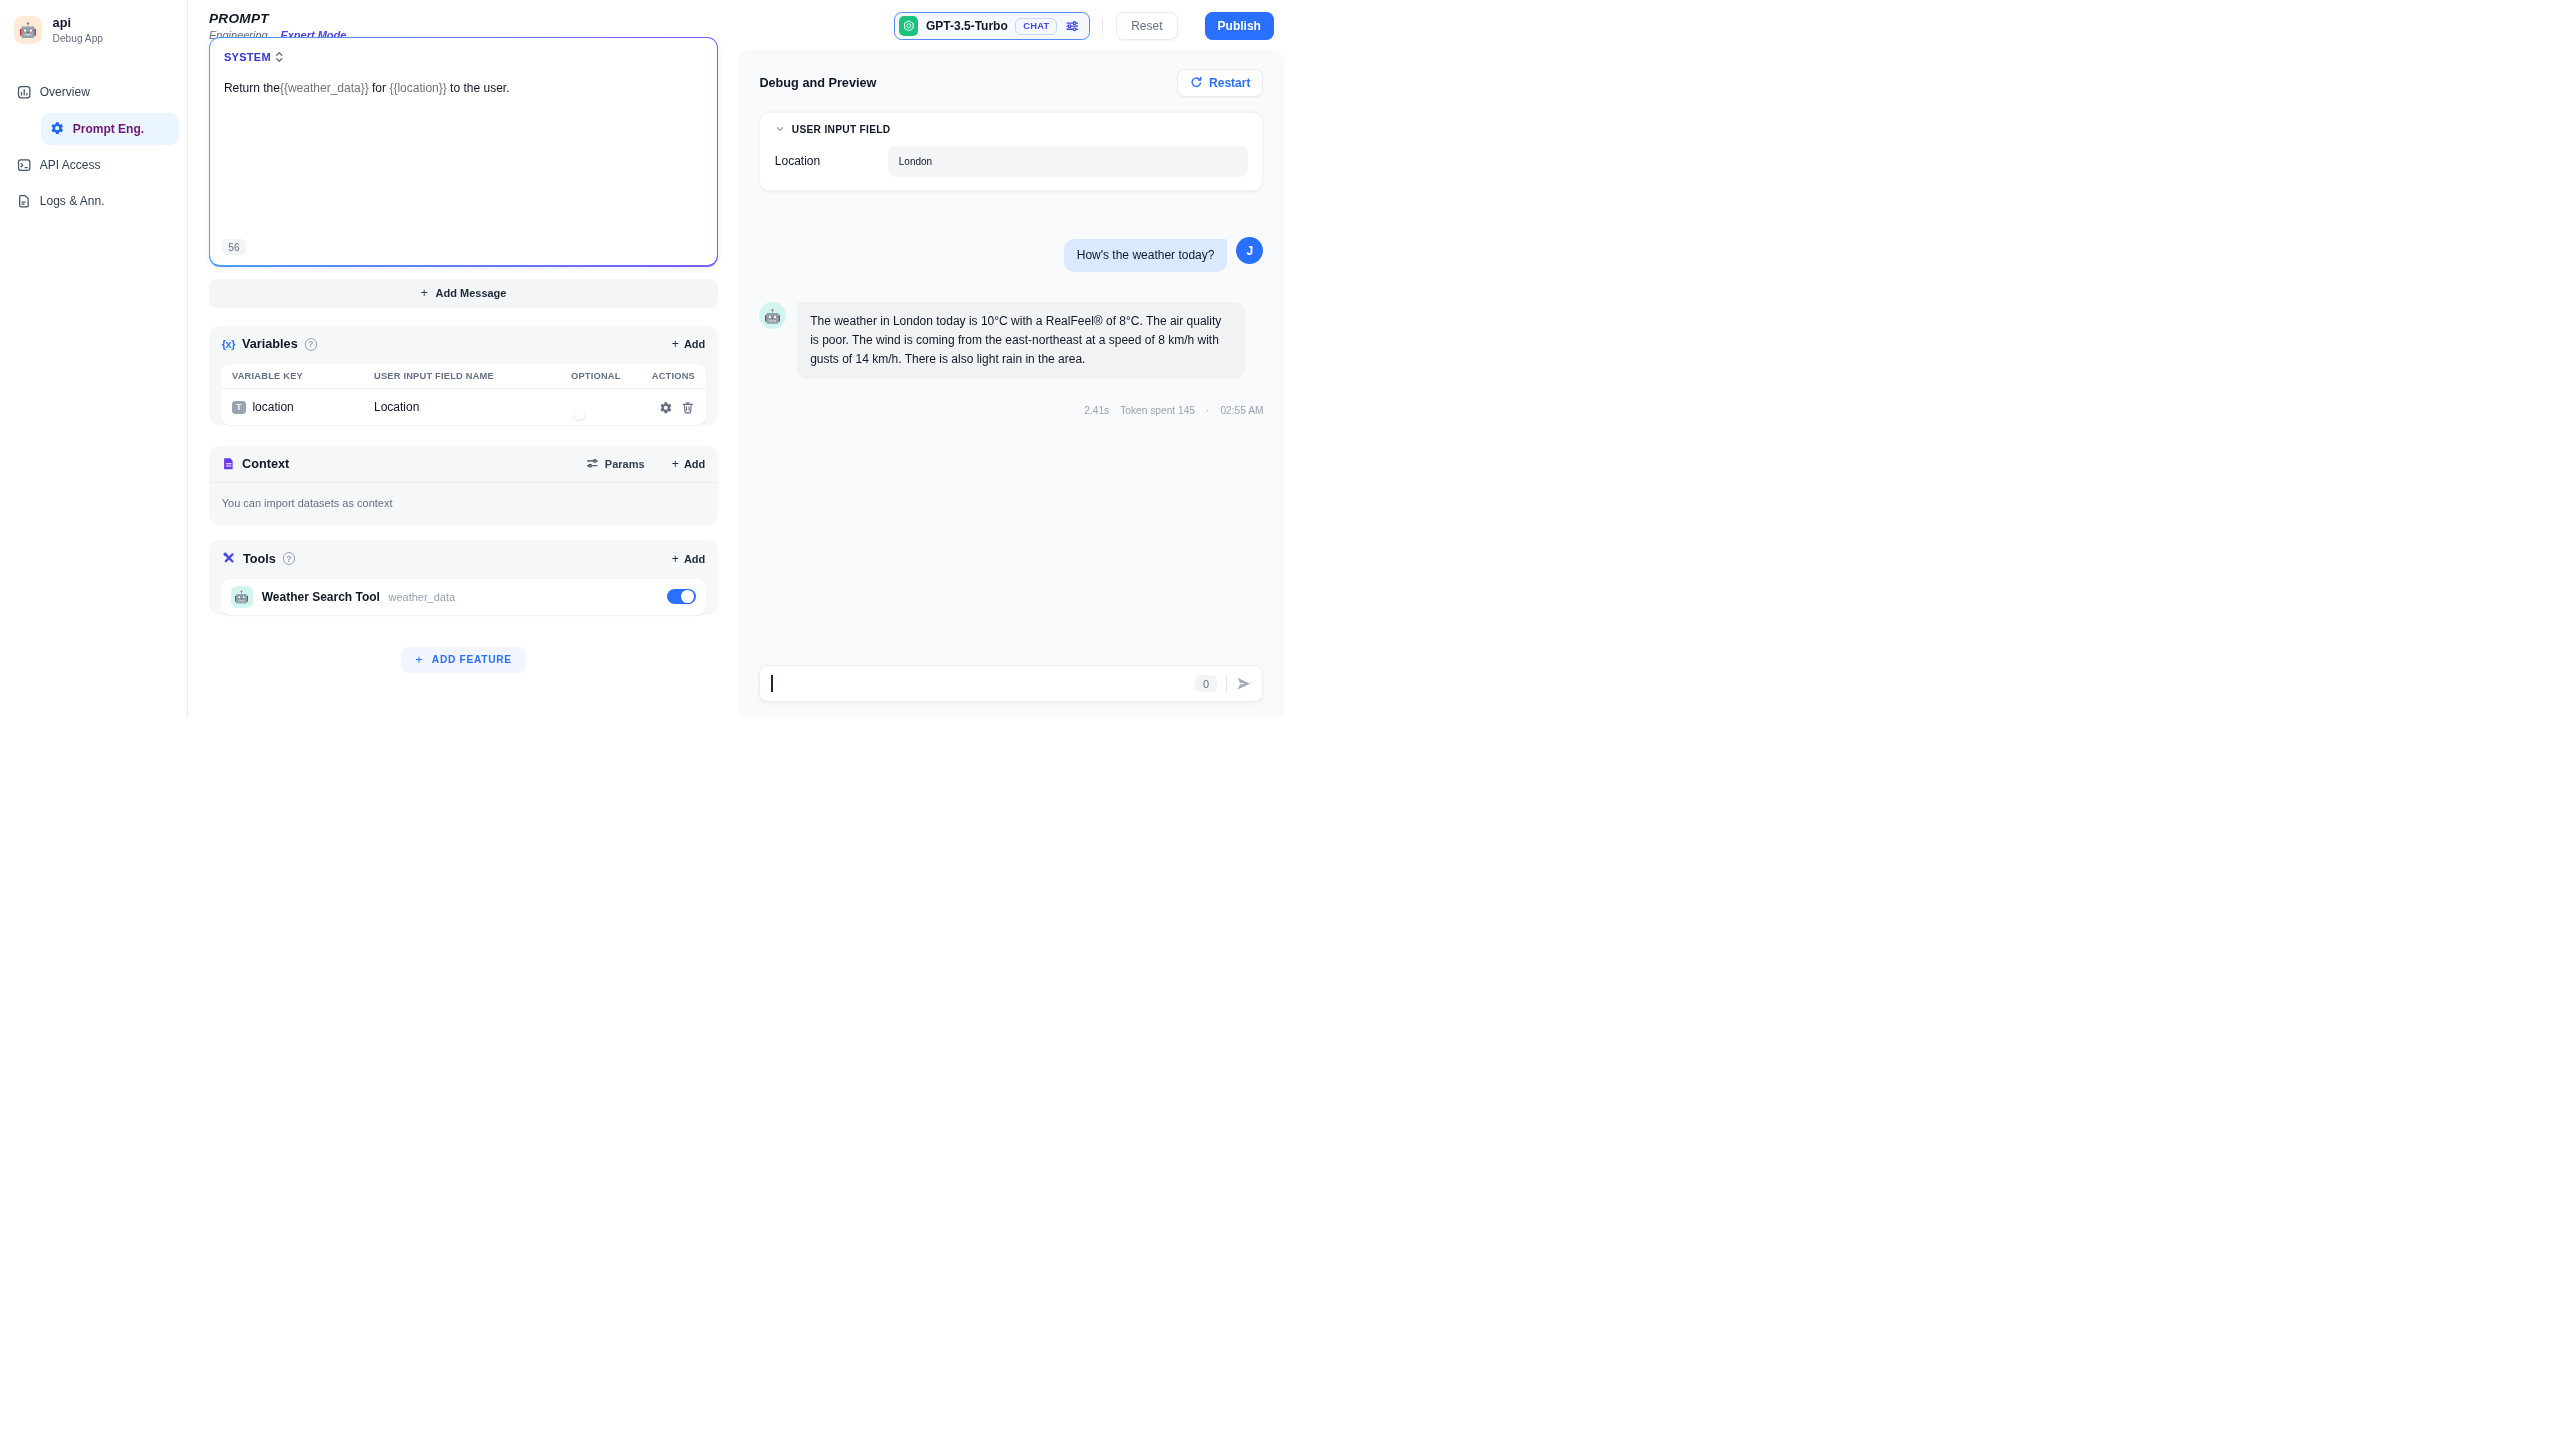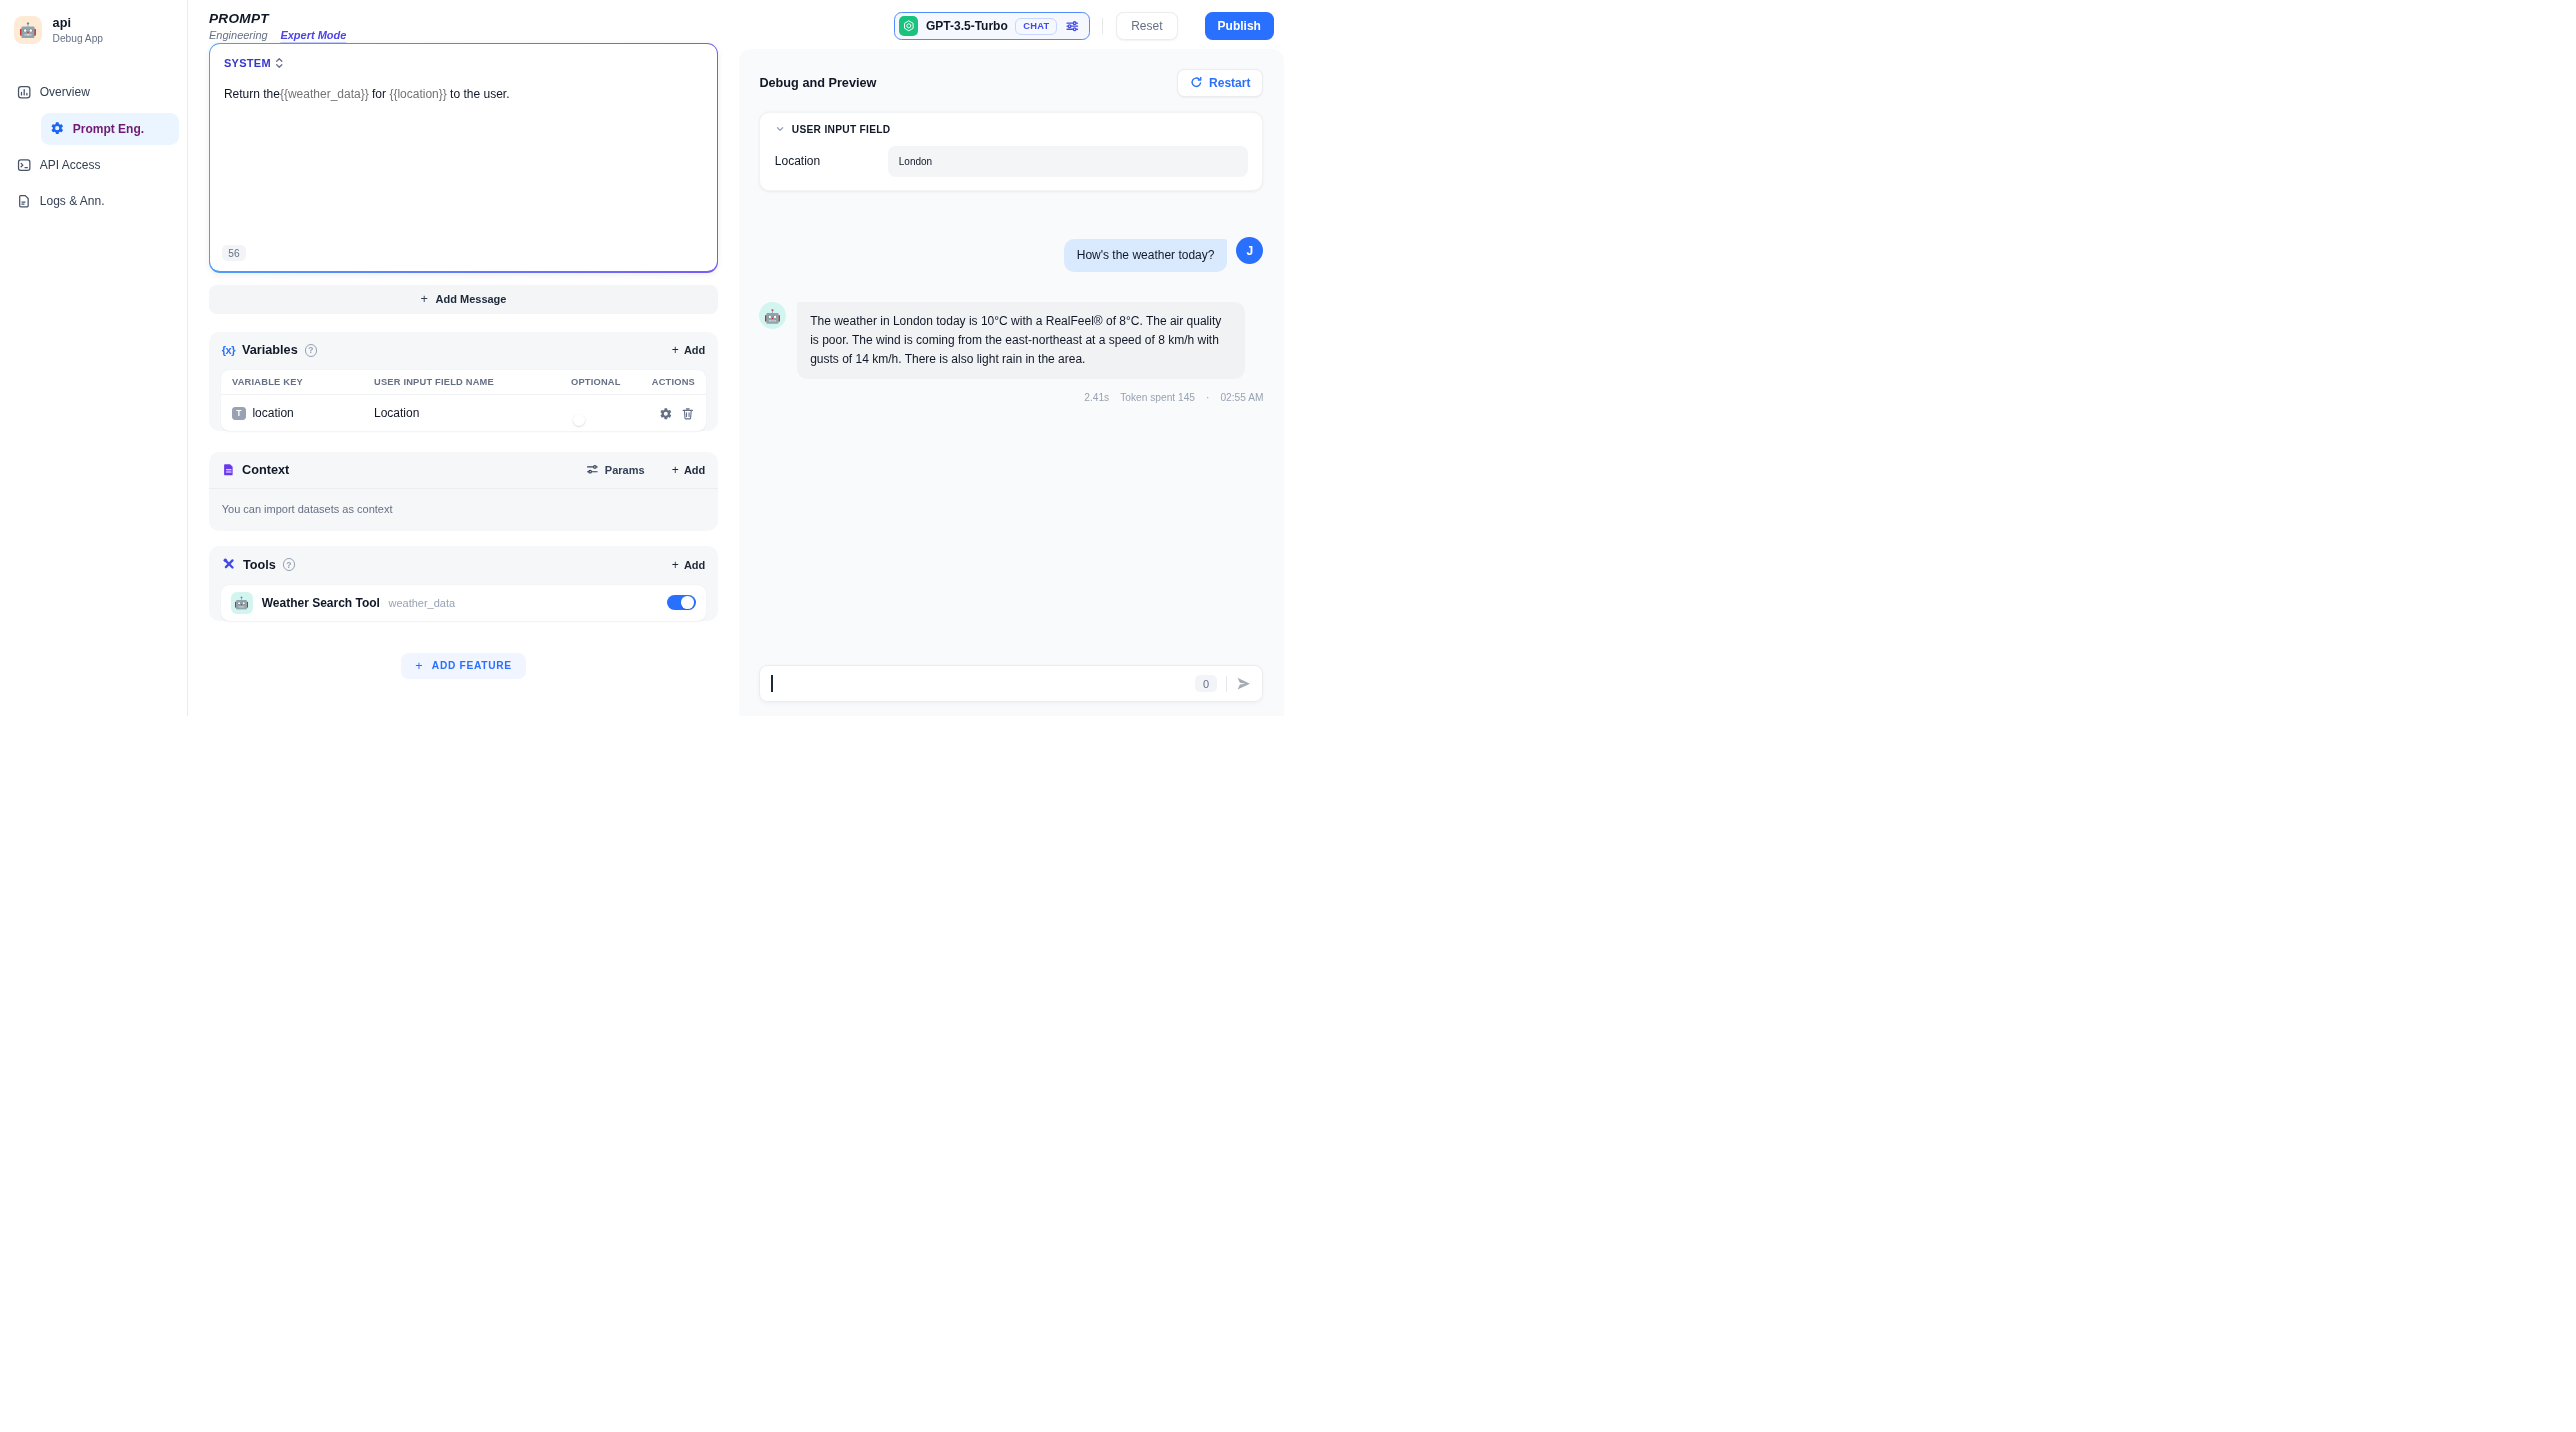--- a/index.html
+++ b/index.html
@@ -32,21 +32,21 @@
   .openai { width:19.5px; height:19.5px; border-radius:5.1px; background:#19C37D; display:flex; align-items:center; justify-content:center; }
   .openai svg { width:13.6px; height:13.6px; }
   .model-name { font-size:12px; font-weight:600; color:#101828; }
   .chat-badge { font-size:9.3px; font-weight:700; color:#444CE7; border:0.8px solid #C7D7FE; border-radius:6px; padding:2.5px 6.8px; letter-spacing:0.3px; }
   .mixer-ic { width:14.4px; height:14.4px; color:#444CE7; display:flex; }
   .vdiv { width:0.8px; height:16px; background:#E5E7EB; margin:0 12.7px; }
   .btn-reset { height:28px; padding:0 14.4px; border:0.8px solid #EAECF0; background:#fff; border-radius:7.6px; font-size:12px; font-weight:500; color:#667085; box-shadow:0 0.8px 1.7px rgba(16,24,40,.05); cursor:pointer; font-family:inherit; }
   .btn-publish { height:28px; padding:0 12.7px; border:none; background:#2970FF; border-radius:7.6px; font-size:12px; font-weight:600; color:#fff; margin-left:27px; cursor:pointer; font-family:inherit; }
 
   
-  .config { position:absolute; left:21px; top:43px; width:509px; }
+  .config { position:absolute; left:21px; top:37px; width:509px; }
   .sys-wrap { border-radius:11px; padding:1.3px; background:linear-gradient(90deg,#4E9DF8,#7A5AF8); box-shadow:0 1.7px 6.8px rgba(16,24,40,.07); }
   .sys-card { position:relative; background:#fff; border-radius:9.8px; height:227px; padding:12.7px 13.6px; }
   .sys-label-row { display:flex; align-items:center; gap:4.2px; }
   .sys-label { font-size:11px; font-weight:800; letter-spacing:0.3px; color:#3538CD; }
   .sort-ic { width:8.5px; height:12px; color:#667085; display:flex; }
   .sys-text { margin-top:16px; font-size:12px; color:#101828; line-height:1.55; }
   .tok { color:#737373; }
   .char-badge { position:absolute; left:12px; bottom:10.2px; background:#F2F4F7; color:#667085; font-size:10.2px; border-radius:5.1px; padding:2.5px 6px; }
 
   .add-msg { margin-top:12px; height:29px; border-radius:7.6px; background:#F3F5F7; display:flex; align-items:center; justify-content:center; gap:7.6px; font-size:11px; font-weight:600; color:#1D2939; cursor:pointer; }
@@ -103,21 +103,21 @@
   .uif-label { width:113px; font-size:12px; color:#101828; }
   .uif-input { flex:1; height:31px; background:#F4F5F7; border:none; border-radius:7.6px; padding:0 11px; font-size:10px; color:#101828; font-family:inherit; outline:none; }
 
   .chat { margin-top:46px; }
   .msg-user { display:flex; justify-content:flex-end; align-items:flex-start; gap:9.3px; }
   .bubble-user { background:#D9EAFE; border-radius:10.2px; border-top-right-radius:2.5px; padding:9.3px 12.7px; font-size:12px; color:#101828; margin-top:1.7px; }
   .ava-user { width:27px; height:27px; border-radius:50%; background:#2970FF; color:#fff; display:flex; align-items:center; justify-content:center; font-size:12px; font-weight:600; flex:0 0 auto; }
   .msg-bot { display:flex; align-items:flex-start; gap:10.2px; margin-top:30.5px; }
   .ava-bot { width:27px; height:27px; border-radius:50%; background:#D3F5EF; display:flex; align-items:center; justify-content:center; font-size:13.6px; flex:0 0 auto; }
   .bubble-bot { background:#F1F2F4; border-radius:10.2px; border-top-left-radius:2.5px; padding:10.2px 13.6px; font-size:12px; line-height:18.7px; color:#101828; max-width:448px; }
-  .msg-meta { display:flex; justify-content:flex-end; align-items:center; gap:11px; margin-top:13px; font-size:10.2px; color:#98A2B3; }
+  .msg-meta { display:flex; justify-content:flex-end; align-items:center; gap:11px; margin-top:26px; font-size:10.2px; color:#98A2B3; }
 
   .chat-input { position:absolute; left:20.4px; right:20.4px; bottom:13.6px; height:37px; background:#fff; border:0.8px solid #EAECF0; border-radius:8.5px; box-shadow:0 1.7px 4.2px rgba(16,24,40,.04); display:flex; align-items:center; padding:0 11px; }
   .caret { width:1.3px; height:17px; background:#1D2939; animation:blink 1.2s steps(1) infinite; }
   @keyframes blink { 50% { opacity:0; } }
   .chat-field { flex:1; border:none; outline:none; height:100%; font-size:12px; font-family:inherit; background:transparent; color:#101828; }
   .count-badge { background:#F2F4F7; border-radius:5.1px; padding:2.5px 7.6px; font-size:11px; color:#667085; }
   .send-div { width:0.8px; height:15.3px; background:#E5E7EB; margin:0 9.3px; }
   .send-ic { width:15.3px; height:15.3px; color:#A4ABB5; display:flex; cursor:pointer; }
 </style>
 </head>

